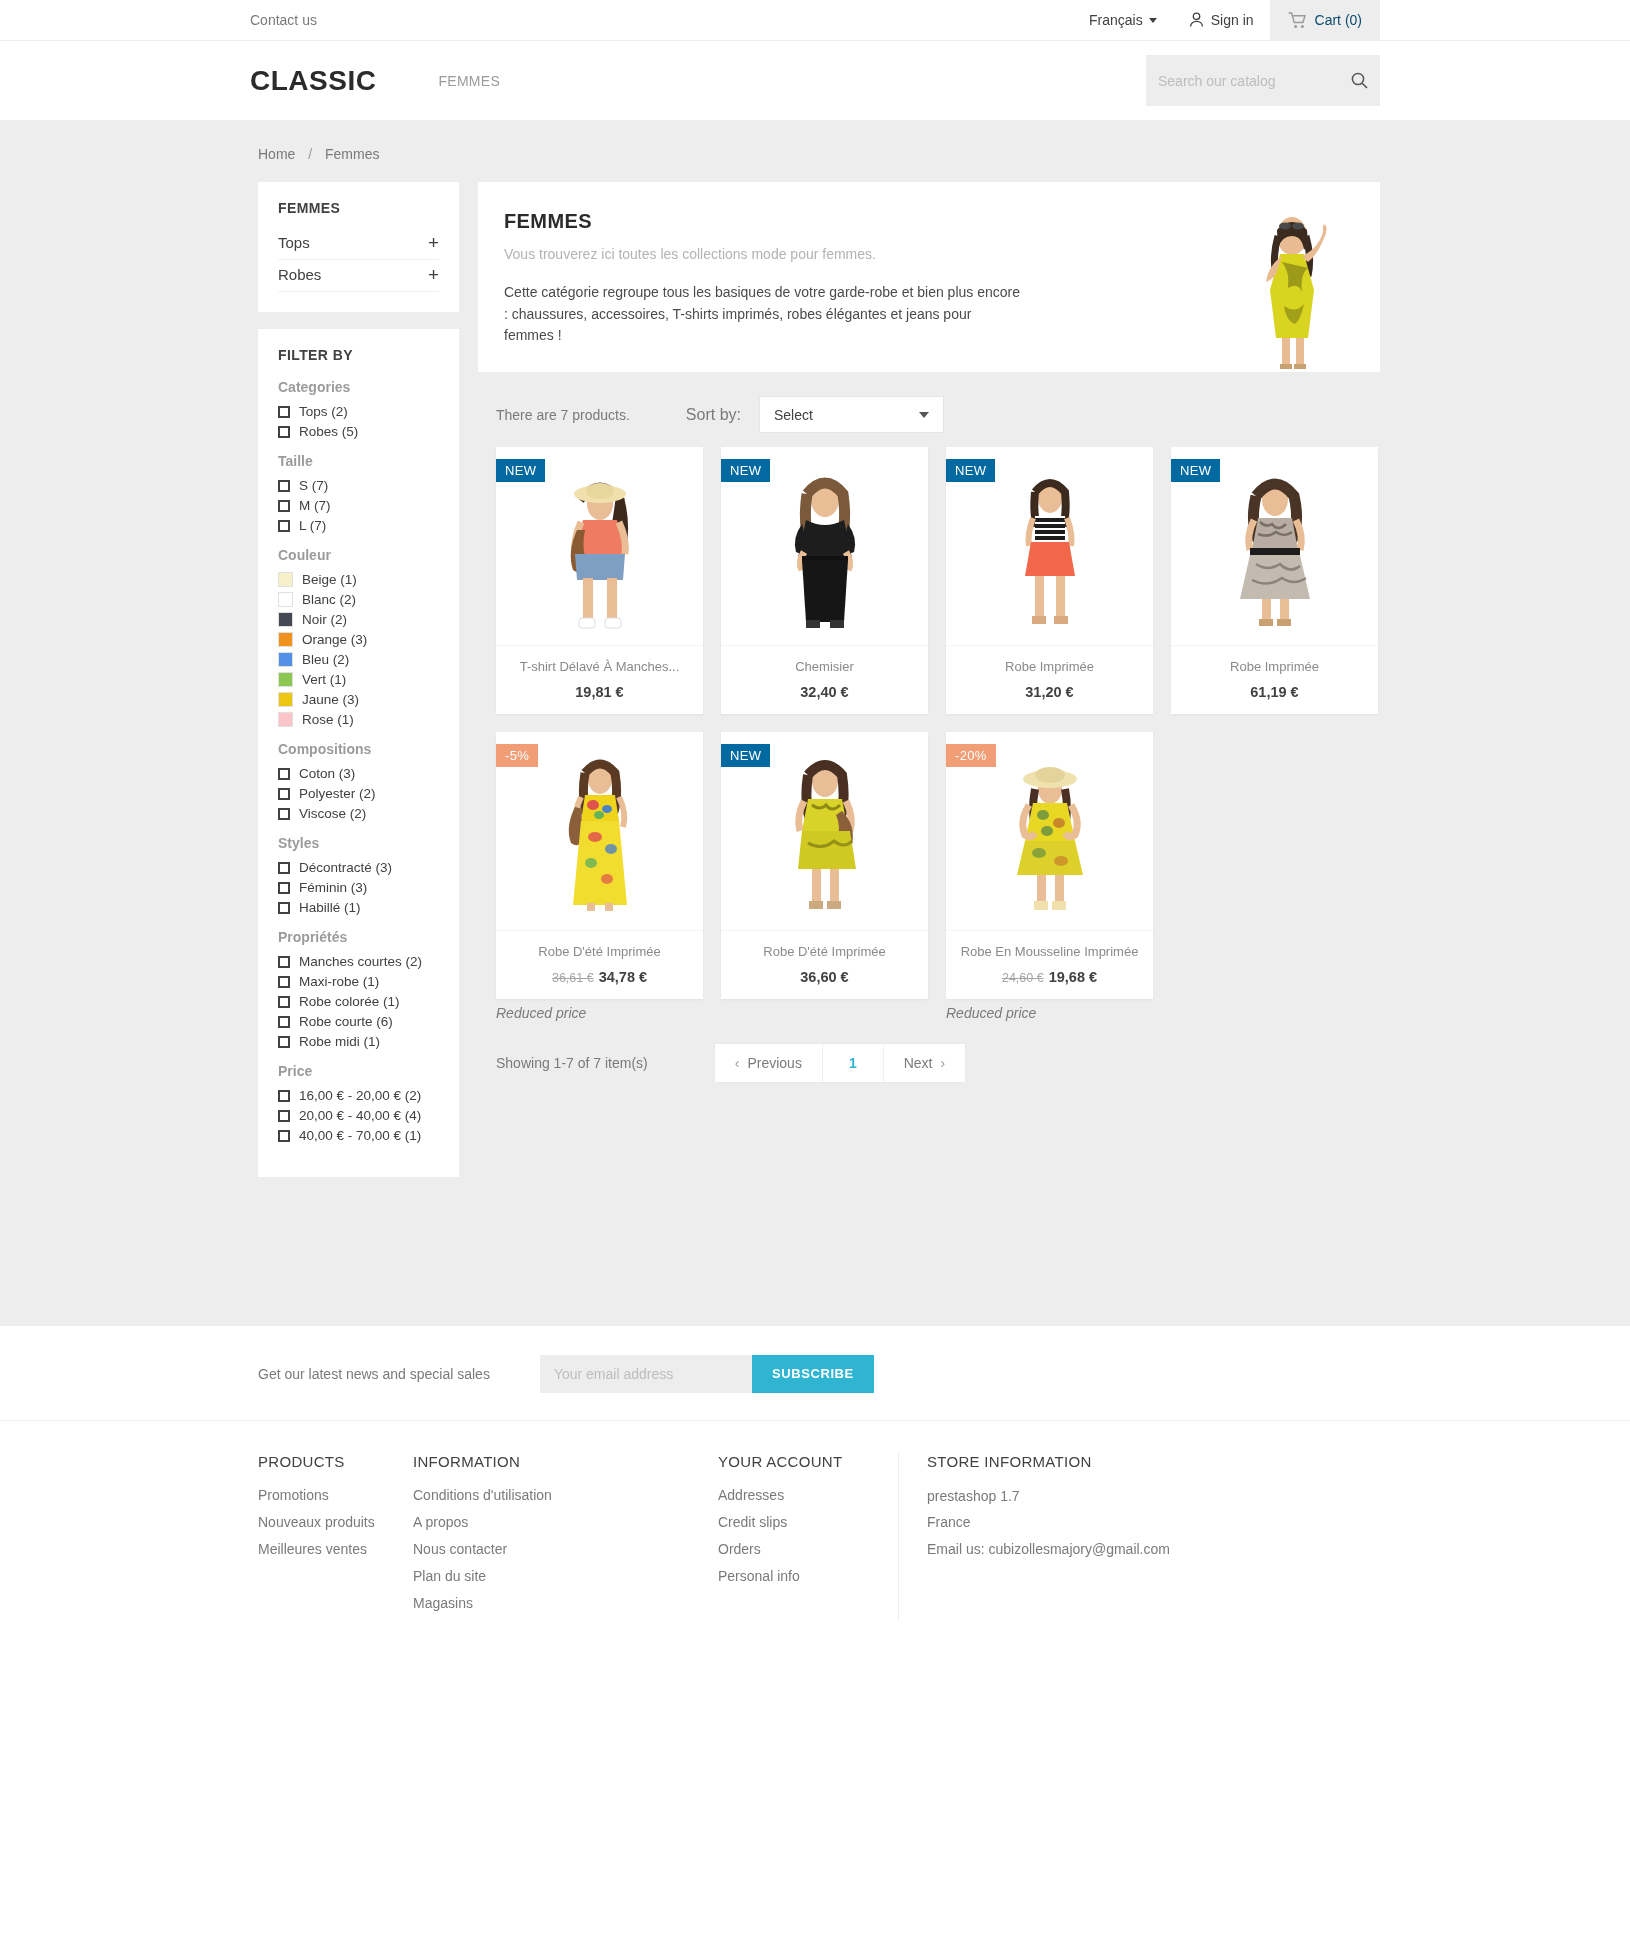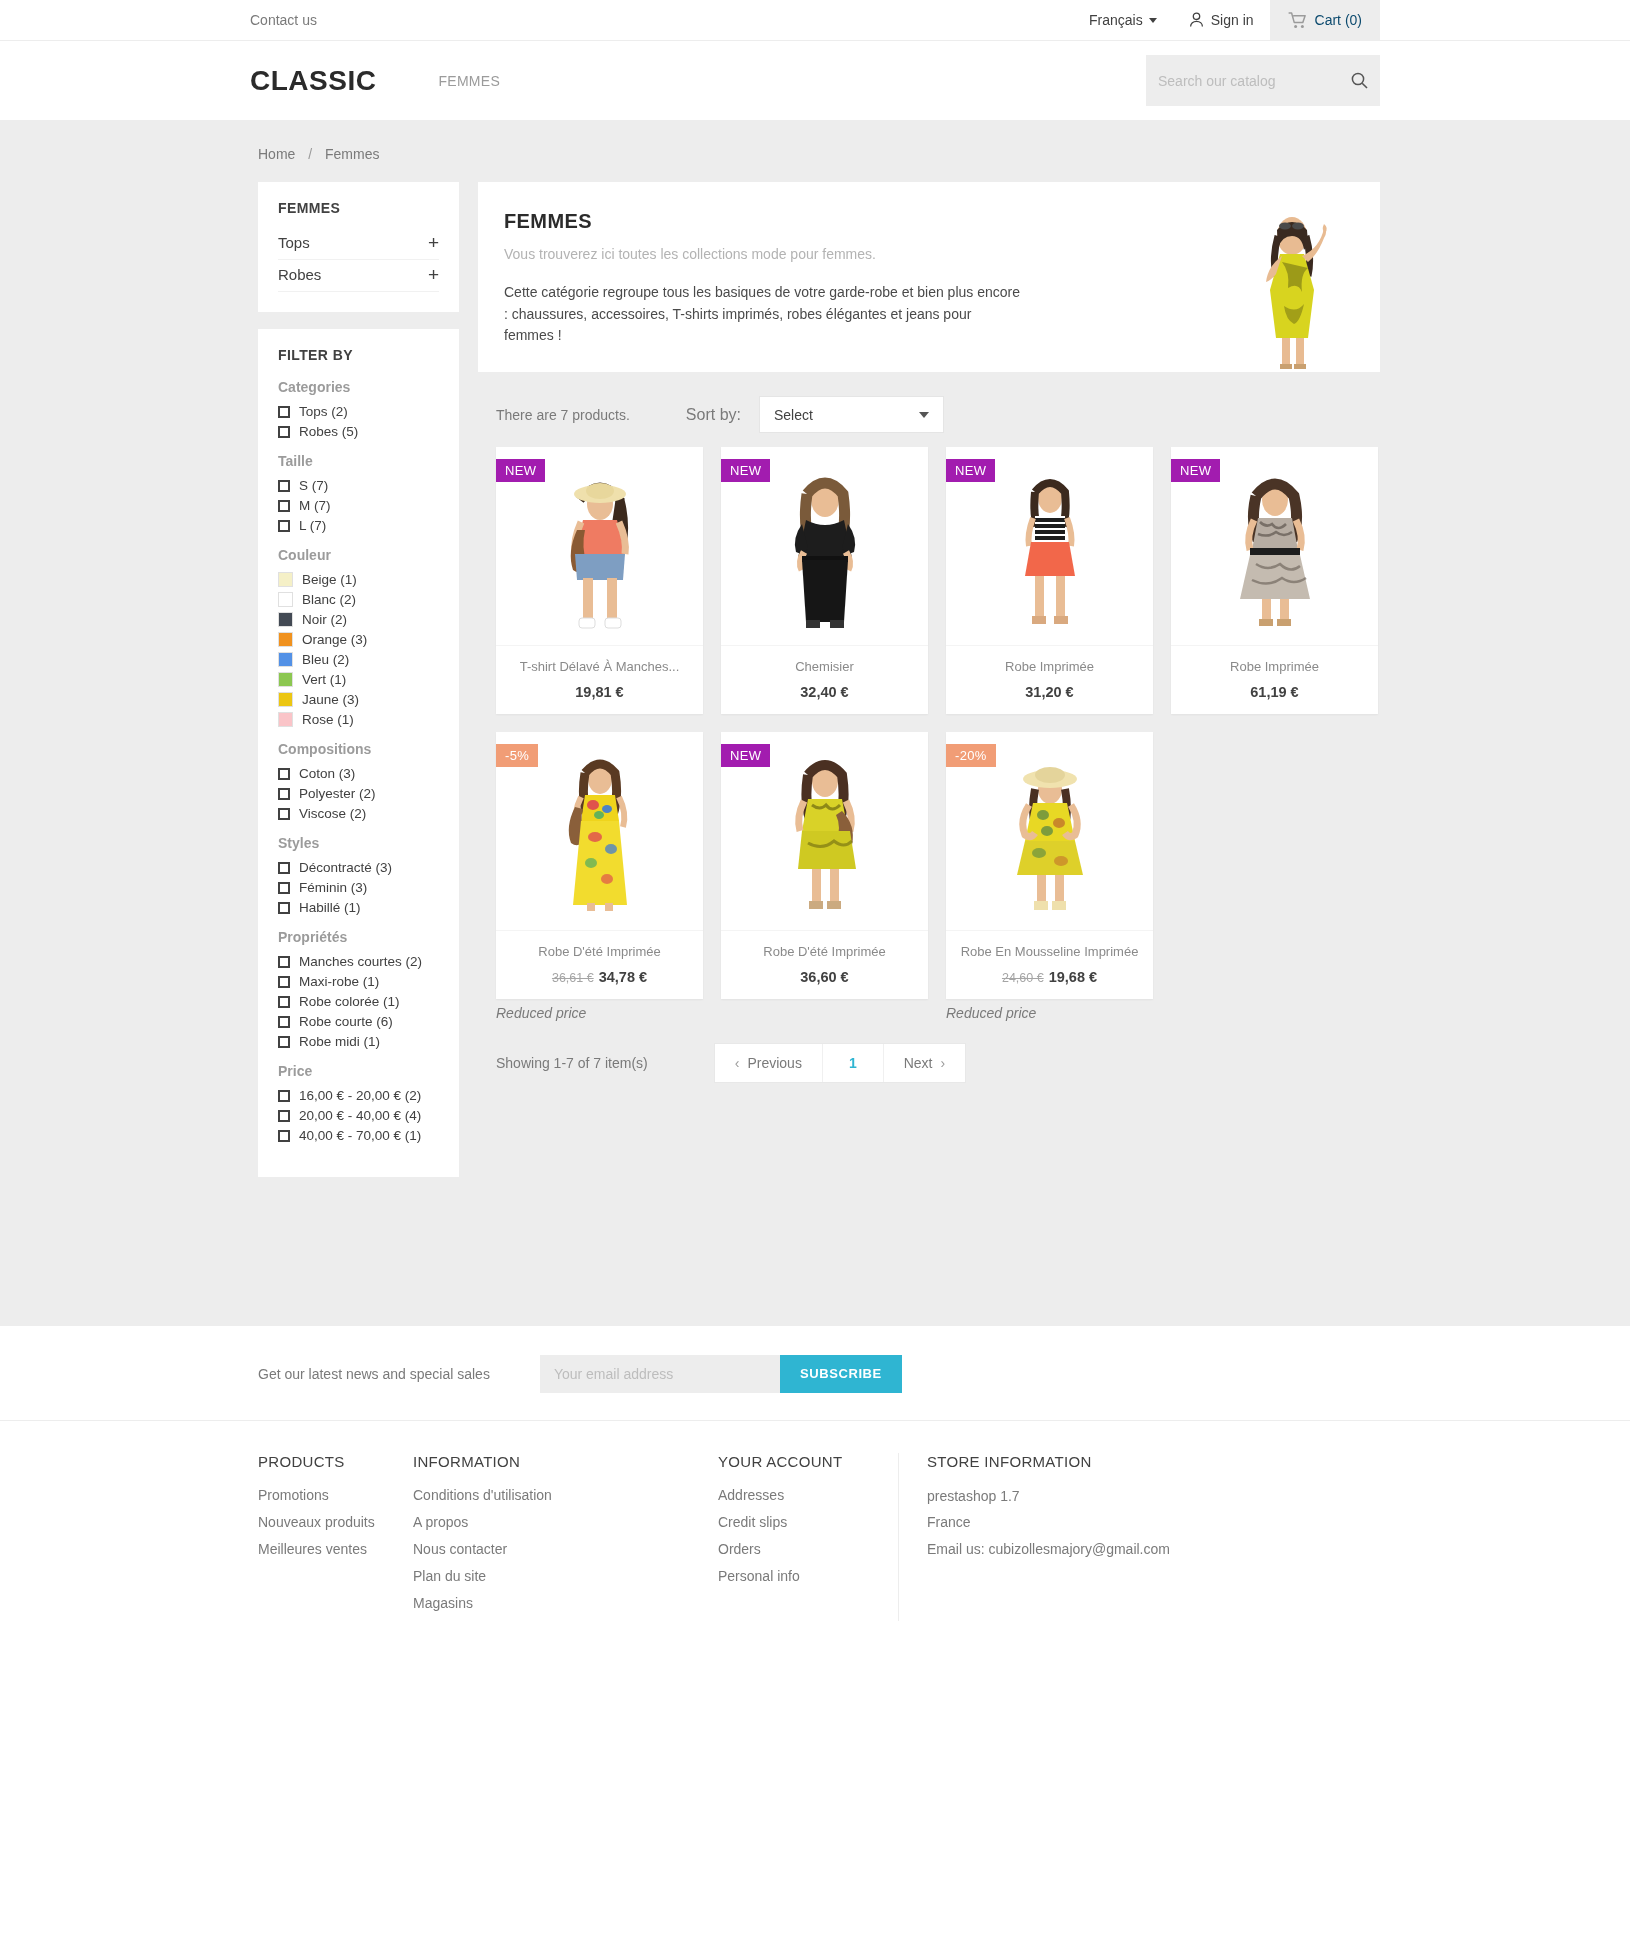--- a/index.html
+++ b/index.html
@@ -112,21 +112,21 @@
     border-left:5px solid transparent;border-right:5px solid transparent;border-top:6px solid #555; }
 
   
   .grid { display:flex; flex-wrap:wrap; gap: 18px; margin-left: 18px; }
   .card { width: 207px; background:#fff; position:relative; box-shadow: 0 1px 2px rgba(0,0,0,0.05); }
   .thumb { height: 199px; background:#fff; position:relative; overflow:hidden; display:flex; align-items:flex-end; justify-content:center; border-bottom:1px solid #f4f4f4;}
   .badge {
     position:absolute; left:0; top: 12px; padding: 4px 9px; font-size: 13px;
     color:#fff; font-weight: 500; z-index:3; letter-spacing:0.3px;
   }
-  .badge.new { background:#a21caf; }
+  .badge.new { background:#0369a1; }
   .badge.disc { background:#f19d76; }
   .cardbody { padding: 13px 8px 14px 8px; text-align:center; }
   .pname { font-size: 13px; color:#8a8a8a; margin-bottom: 10px; white-space:nowrap; overflow:hidden; text-overflow:ellipsis;}
   .price { font-size: 14.5px; font-weight:bold; color:#414141; }
   .oldprice { font-size: 12.5px; color:#a5a5a5; text-decoration: line-through; margin-right: 5px; font-weight:normal;}
   .reduced-note { font-size:14px; color:#7a7a7a; margin-top: 6px; font-style: italic; }
 
   
   .fig { position:relative; width: 100%; height: 100%; }
   .fig svg { position:absolute; bottom:0; left:50%; transform:translateX(-50%); }
@@ -138,21 +138,21 @@
   .pager > * { display:flex; align-items:center; padding: 0 20px; font-size:14px; color:#7a7a7a; text-decoration:none; gap:8px; }
   .pager .num { color:#2fb5d2; font-weight:bold; border-left:1px solid #f0f0f0; border-right:1px solid #f0f0f0; padding: 0 26px;}
   .chev { font-size: 14px; color:#9b9b9b; }
 
   
   .newsletter { background:#fff; height: 95px; border-top:1px solid #ededed; }
   .newsletter .wrap { display:flex; align-items:center; height:95px; padding-left:8px; }
   .nl-text { font-size:14px; color:#7a7a7a; }
   .nl-form { margin-left: 50px; display:flex; align-items:stretch; height: 38px; }
   .nl-form input {
-    width: 240px; background:#ededed; border:0; outline:none; padding: 0 14px;
+    width: 212px; background:#ededed; border:0; outline:none; padding: 0 14px;
     font-size:14px; color:#7a7a7a; font-family:inherit;
   }
   .nl-form input::placeholder { color:#bdbdbd; }
   .nl-form button {
     background:#2fb5d2; color:#fff; border:0; padding: 0 20px; font-size:13px;
     font-weight:bold; letter-spacing:0.6px; cursor:pointer; font-family:inherit;
     text-transform:uppercase;
   }
 
   

